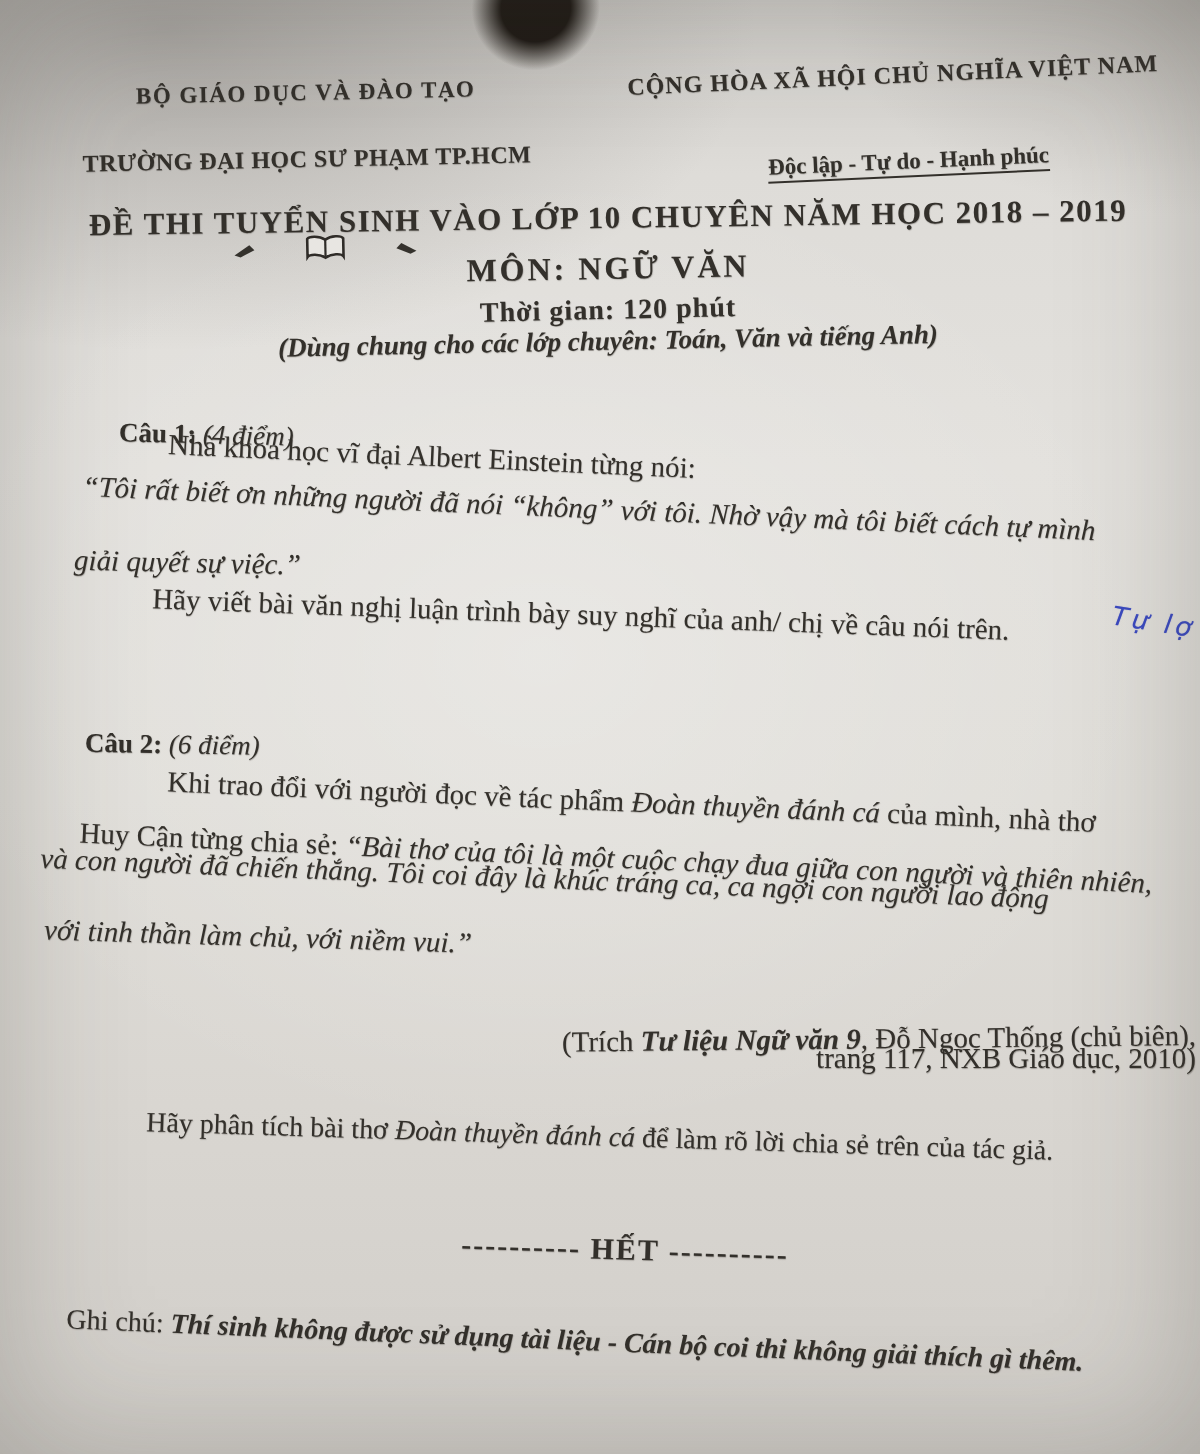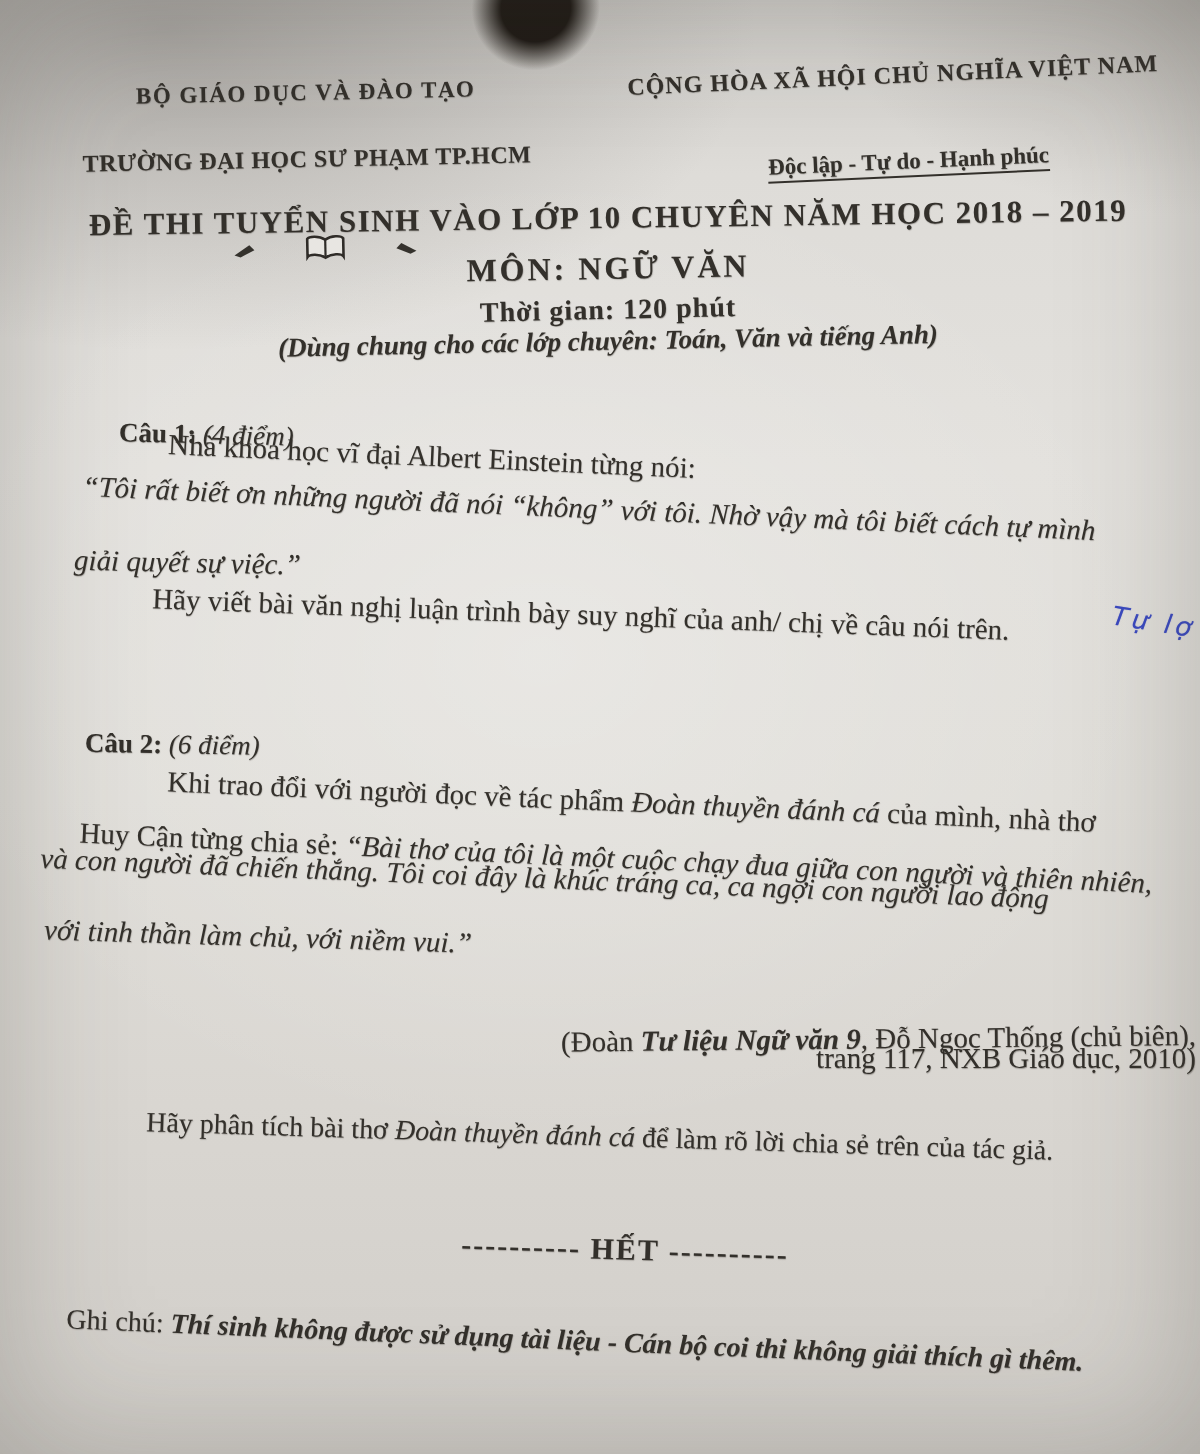--- a/index.html
+++ b/index.html
@@ -101,21 +101,21 @@
   <div class="line" style="left:138px;top:752px;transform:rotate(2.5deg);font-size:29px;">
     <span>Khi trao đổi với người đọc về tác phẩm </span><span class="i">Đoàn thuyền đánh cá</span><span> của mình, nhà thơ</span>
   </div>
   <div class="line" style="left:50px;top:808px;transform:rotate(2.7deg);font-size:29px;">
     <span>Huy Cận từng chia sẻ: </span><span class="i">“Bài thơ của tôi là một cuộc chạy đua giữa con người và thiên nhiên,</span>
   </div>
   <div class="line i" style="left:40px;top:862px;transform:rotate(2.3deg);font-size:29px;">và con người đã chiến thắng. Tôi coi đây là khúc tráng ca, ca ngợi con người lao động</div>
   <div class="line i" style="left:44px;top:920px;transform:rotate(1.8deg);font-size:29px;">với tinh thần làm chủ, với niềm vui.”</div>
 
   <div class="line" style="left:0;top:986px;width:1196px;text-align:right;transform:rotate(-0.6deg);transform-origin:right center;font-size:29px;">
-    <span>(Đoàn </span><span class="bi">Tư liệu Ngữ văn 9</span><span>, Đỗ Ngọc Thống (chủ biên),</span>
+    <span>(Trích </span><span class="bi">Tư liệu Ngữ văn 9</span><span>, Đỗ Ngọc Thống (chủ biên),</span>
   </div>
   <div class="line" style="left:0;top:1042px;width:1196px;text-align:right;transform:rotate(0deg);font-size:29px;">trang 117, NXB Giáo dục, 2010)</div>
 
   <div class="line" style="left:118px;top:1088px;transform:rotate(1.8deg);font-size:28px;">
     <span>Hãy phân tích bài thơ </span><span class="i">Đoàn thuyền đánh cá</span><span> để làm rõ lời chia sẻ trên của tác giả.</span>
   </div>
 
   <div class="line center" style="left:320px;top:1198px;width:580px;transform:rotate(1.8deg);font-size:30px;">
     <span class="b dash">----------</span><span class="b" style="letter-spacing:2px;"> HẾT </span><span class="b dash">----------</span>
   </div>

